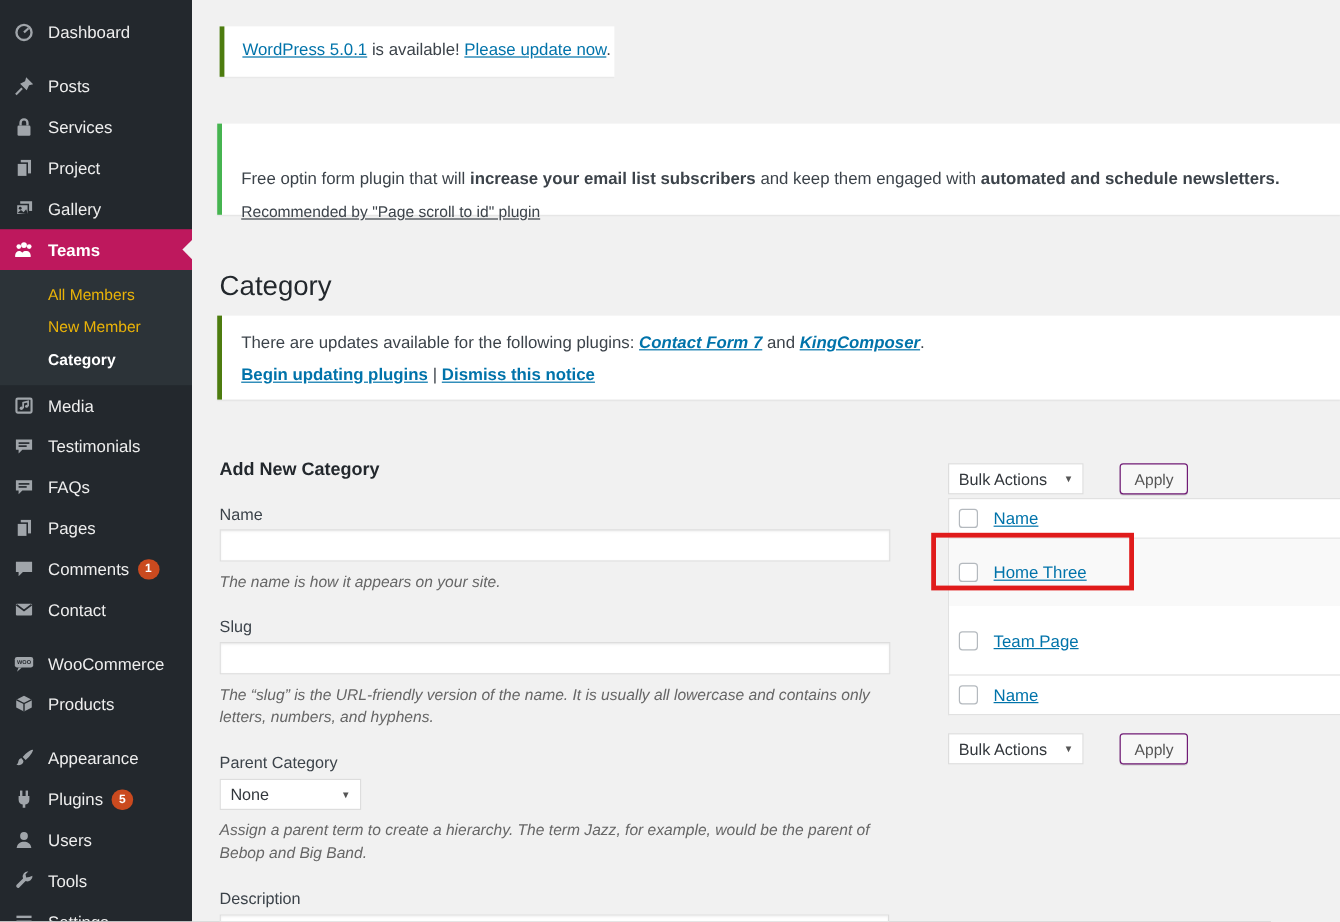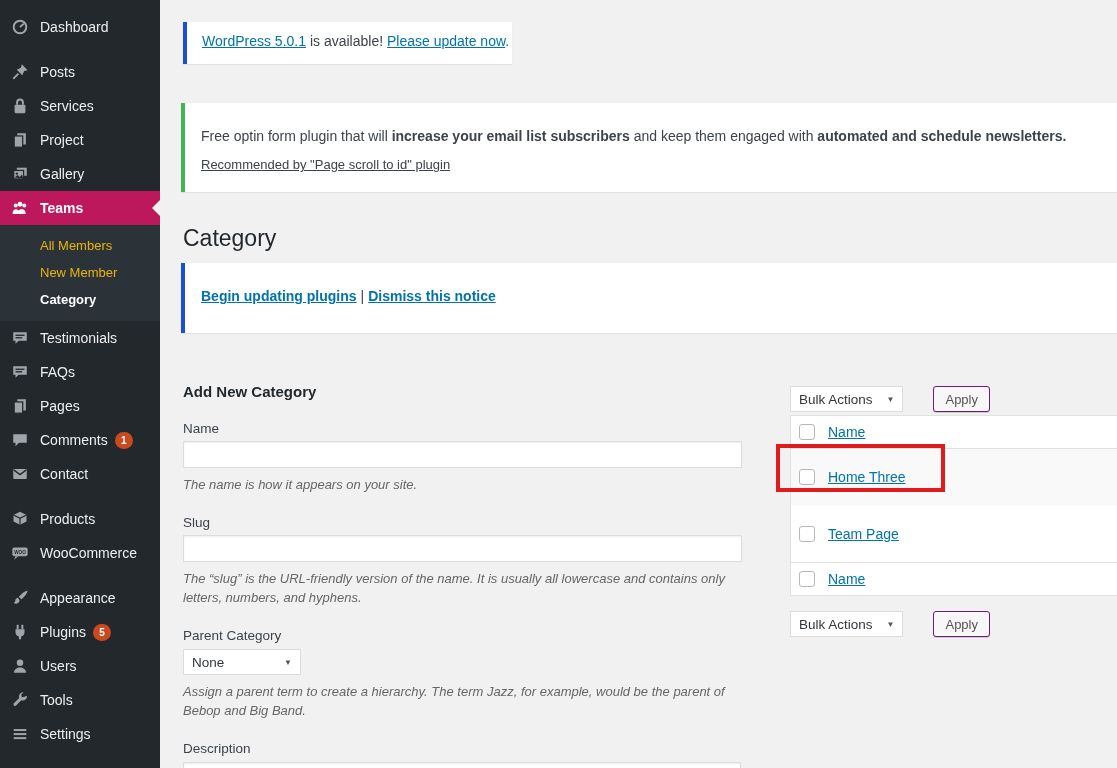--- a/index.html
+++ b/index.html
@@ -42,27 +42,27 @@
   .smi.current { color:#fff; font-weight:700; }
 
   
   .content { position:absolute; left:160px; top:0; right:0; bottom:0; background:#f1f1f1; }
 
   .notice {
     position:absolute; background:#fff; box-shadow:0 1px 1px rgba(0,0,0,.06);
     font-size:14px; color:#3c434a;
   }
   .notice a { color:#0073aa; }
-  .n-yellow { border-left:4px solid #1d4ed8; }
+  .n-yellow { border-left:4px solid #4d7c0f; }
   .n-green  { border-left:4px solid #46b450; }
 
   .notice-update { left:23px; top:22px; width:329px; height:42px; padding:11px 15px; white-space:nowrap; }
   .notice-update a { text-decoration:underline; }
 
-  .notice-optin { left:21px; top:103px; right:0; height:89px; padding:25px 16px 0 16px; }
+  .notice-optin { left:21px; top:103px; right:0; height:76px; padding:37px 16px 0 16px; }
   .notice-optin .line2 { margin-top:13px; font-size:13px; }
   .notice-optin .rec-link { color:#3c434a; text-decoration:underline; cursor:pointer; }
 
   .page-title {
     position:absolute; left:23px; top:224px; font-size:23px; font-weight:400;
     color:#23282d; line-height:29px;
   }
 
   .notice-plugins { left:21px; top:263px; right:0; height:70px; padding:14px 16px 0 16px; }
   .notice-plugins .plugin-link { font-style:italic; font-weight:700; text-decoration:underline; }
@@ -191,20 +191,31 @@
         <span class="lbl">Teams</span>
       </div>
       <div class="submenu">
         <div class="smi">All Members</div>
         <div class="smi">New Member</div>
         <div class="smi current">Category</div>
       </div>
       <div class="mi">
         <span class="ico">
           <svg viewBox="0 0 20 20">
+              <rect x="3" y="3.5" width="14" height="13" rx="1.2" fill="none" stroke="currentColor" stroke-width="2"></rect>
+              <circle cx="7.6" cy="12.4" r="1.6"></circle>
+              <path d="M9.2 12.4V7.2l4.6-1.1v4.6" fill="none" stroke="currentColor" stroke-width="1.6"></path>
+              <circle cx="12.4" cy="10.7" r="1.4"></circle>
+            </svg>
+        </span>
+        <span class="lbl">Media</span>
+      </div>
+      <div class="mi">
+        <span class="ico">
+          <svg viewBox="0 0 20 20">
               <path d="M2.5 3.5h15v9.5h-9l-3.5 3.5v-3.5h-2.5z"></path>
               <rect x="5" y="6.2" width="10" height="1.5" fill="#23282d"></rect>
               <rect x="5" y="9" width="7.5" height="1.5" fill="#23282d"></rect>
             </svg>
         </span>
         <span class="lbl">Testimonials</span>
       </div>
       <div class="mi">
         <span class="ico">
           <svg viewBox="0 0 20 20">
@@ -239,36 +250,36 @@
               <rect x="2.5" y="4.5" width="15" height="11" rx="1"></rect>
               <path d="M3 5.5l7 5.2 7-5.2" fill="none" stroke="#23282d" stroke-width="1.6"></path>
             </svg>
         </span>
         <span class="lbl">Contact</span>
       </div>
       <div class="sep"></div>
       <div class="mi">
         <span class="ico">
           <svg viewBox="0 0 20 20">
-              <path d="M10 2l7.2 3.6v7.2L10 16.5l-7.2-3.7V5.6z"></path>
-              <path d="M2.8 5.6L10 9.2l7.2-3.6M10 9.2v7.3" fill="none" stroke="#23282d" stroke-width="1.3"></path>
-            </svg>
-        </span>
-        <span class="lbl">Products</span>
-      </div>
-      <div class="mi">
-        <span class="ico">
-          <svg viewBox="0 0 20 20">
               <rect x="1.5" y="4" width="17" height="9.5" rx="2"></rect>
               <path d="M5 13.5l-1.5 4 4.5-4z"></path>
               <text x="10" y="10.8" text-anchor="middle" font-size="5.2" font-weight="bold" fill="#23282d" font-family="Liberation Sans, sans-serif">WOO</text>
             </svg>
         </span>
         <span class="lbl">WooCommerce</span>
       </div>
+      <div class="mi">
+        <span class="ico">
+          <svg viewBox="0 0 20 20">
+              <path d="M10 2l7.2 3.6v7.2L10 16.5l-7.2-3.7V5.6z"></path>
+              <path d="M2.8 5.6L10 9.2l7.2-3.6M10 9.2v7.3" fill="none" stroke="#23282d" stroke-width="1.3"></path>
+            </svg>
+        </span>
+        <span class="lbl">Products</span>
+      </div>
       <div class="sep"></div>
       <div class="mi">
         <span class="ico">
           <svg viewBox="0 0 20 20">
               <path d="M17.5 2c-3.2 1-7.3 4.8-8.7 6.8l2.7 2.7c2-1.4 5.8-5.5 6.8-8.7.2-.6-.3-1-.8-.8z"></path>
               <path d="M7.8 9.8c-1.8.1-2.9 1.5-3.1 3.3-.1 1.2-.6 2-1.7 2.5 1.3 1 3.8 1 5.2-.3 1.1-1 1.3-2.5 1.3-2.9z"></path>
             </svg>
         </span>
         <span class="lbl">Appearance</span>
       </div>
@@ -320,20 +331,21 @@
     </div>
 
     <div class="notice n-green notice-optin">
       <div class="line1"><span>Free optin form plugin that will </span><b>increase your email list subscribers</b><span> and keep them engaged with </span><b>automated and schedule newsletters.</b></div>
       <div class="line2"><span class="rec-link">Recommended by "Page scroll to id" plugin</span></div>
     </div>
 
     <h1 class="page-title">Category</h1>
 
     <div class="notice n-yellow notice-plugins">
+      <div><span>There are updates available for the following plugins: </span><a href="#" class="plugin-link">Contact Form 7</a><span> and </span><a href="#" class="plugin-link">KingComposer</a><span>.</span></div>
       <div class="actions"><a href="#">Begin updating plugins</a><span class="pipe">|</span><a href="#">Dismiss this notice</a></div>
     </div>
 
     <div class="form-col">
       <h3>Add New Category</h3>
 
       <label class="f-label">Name</label>
       <input class="f-input" type="text" value="" style="">
       <div class="f-help">The name is how it appears on your site.</div>
 

